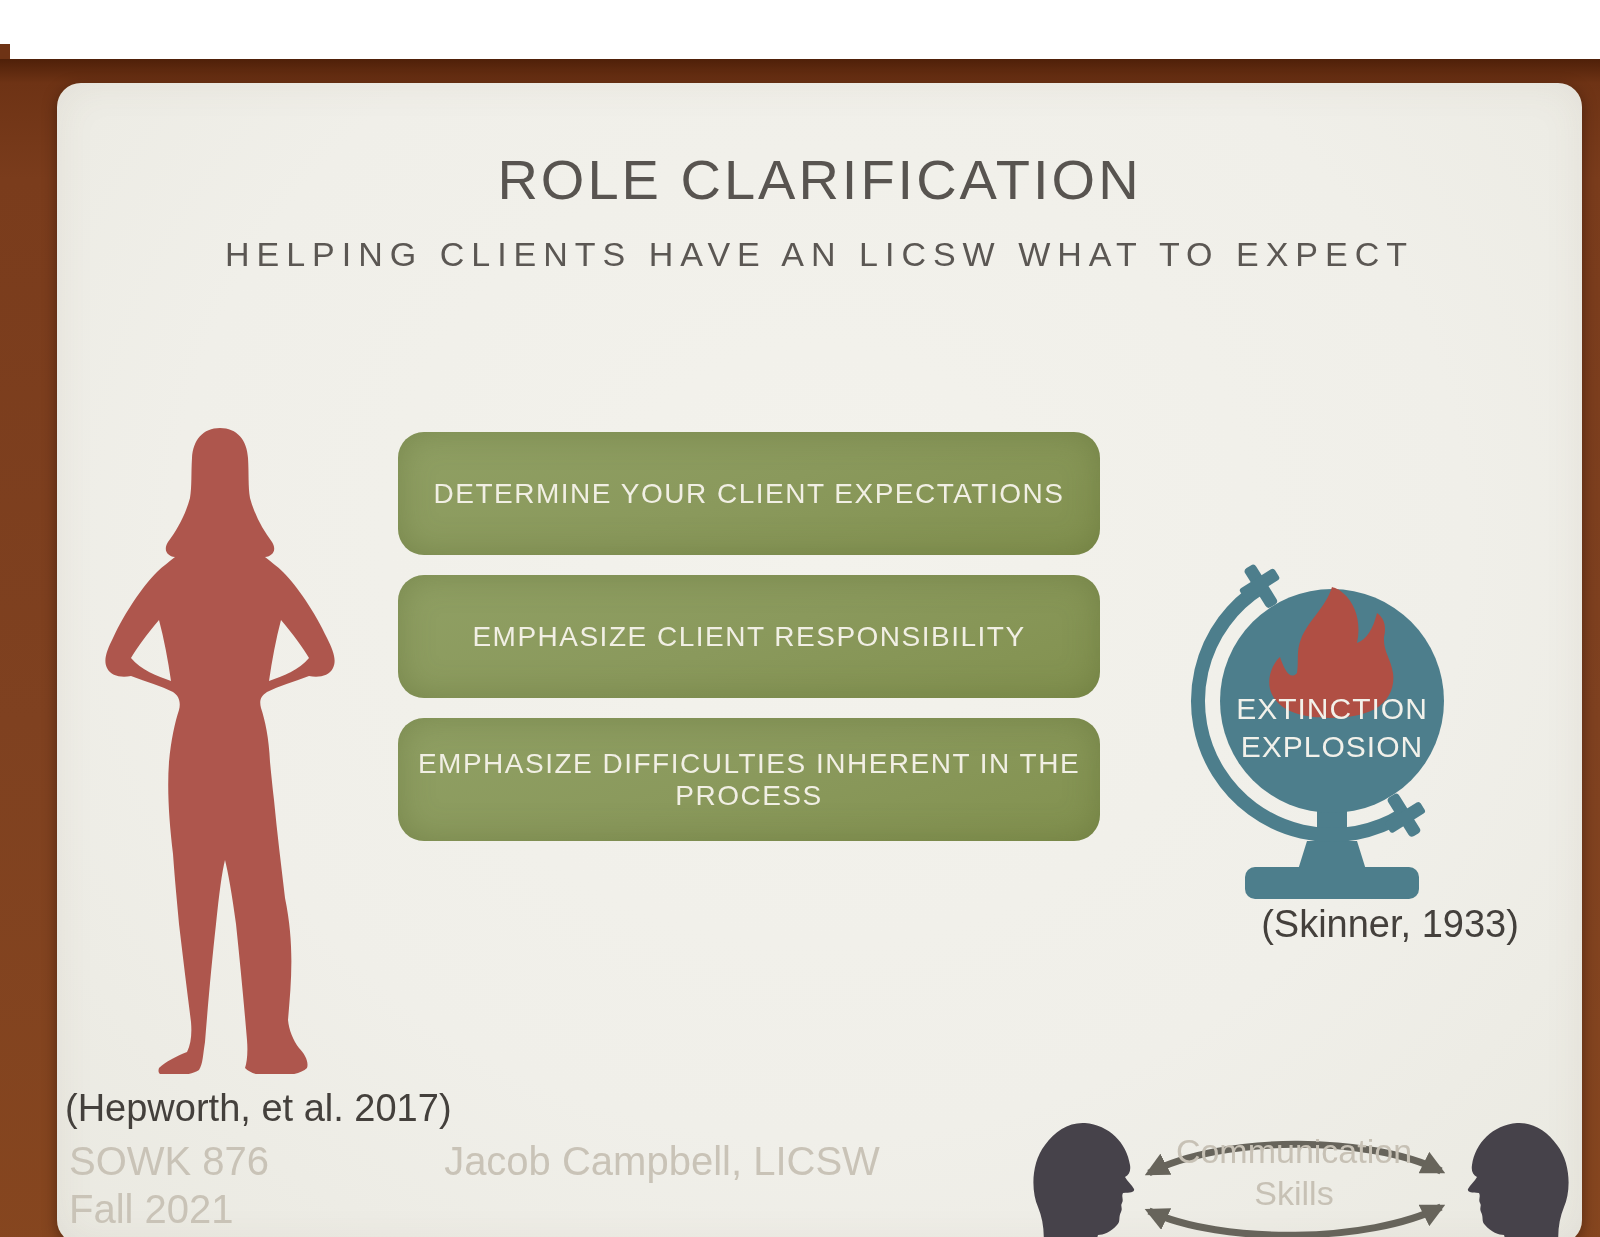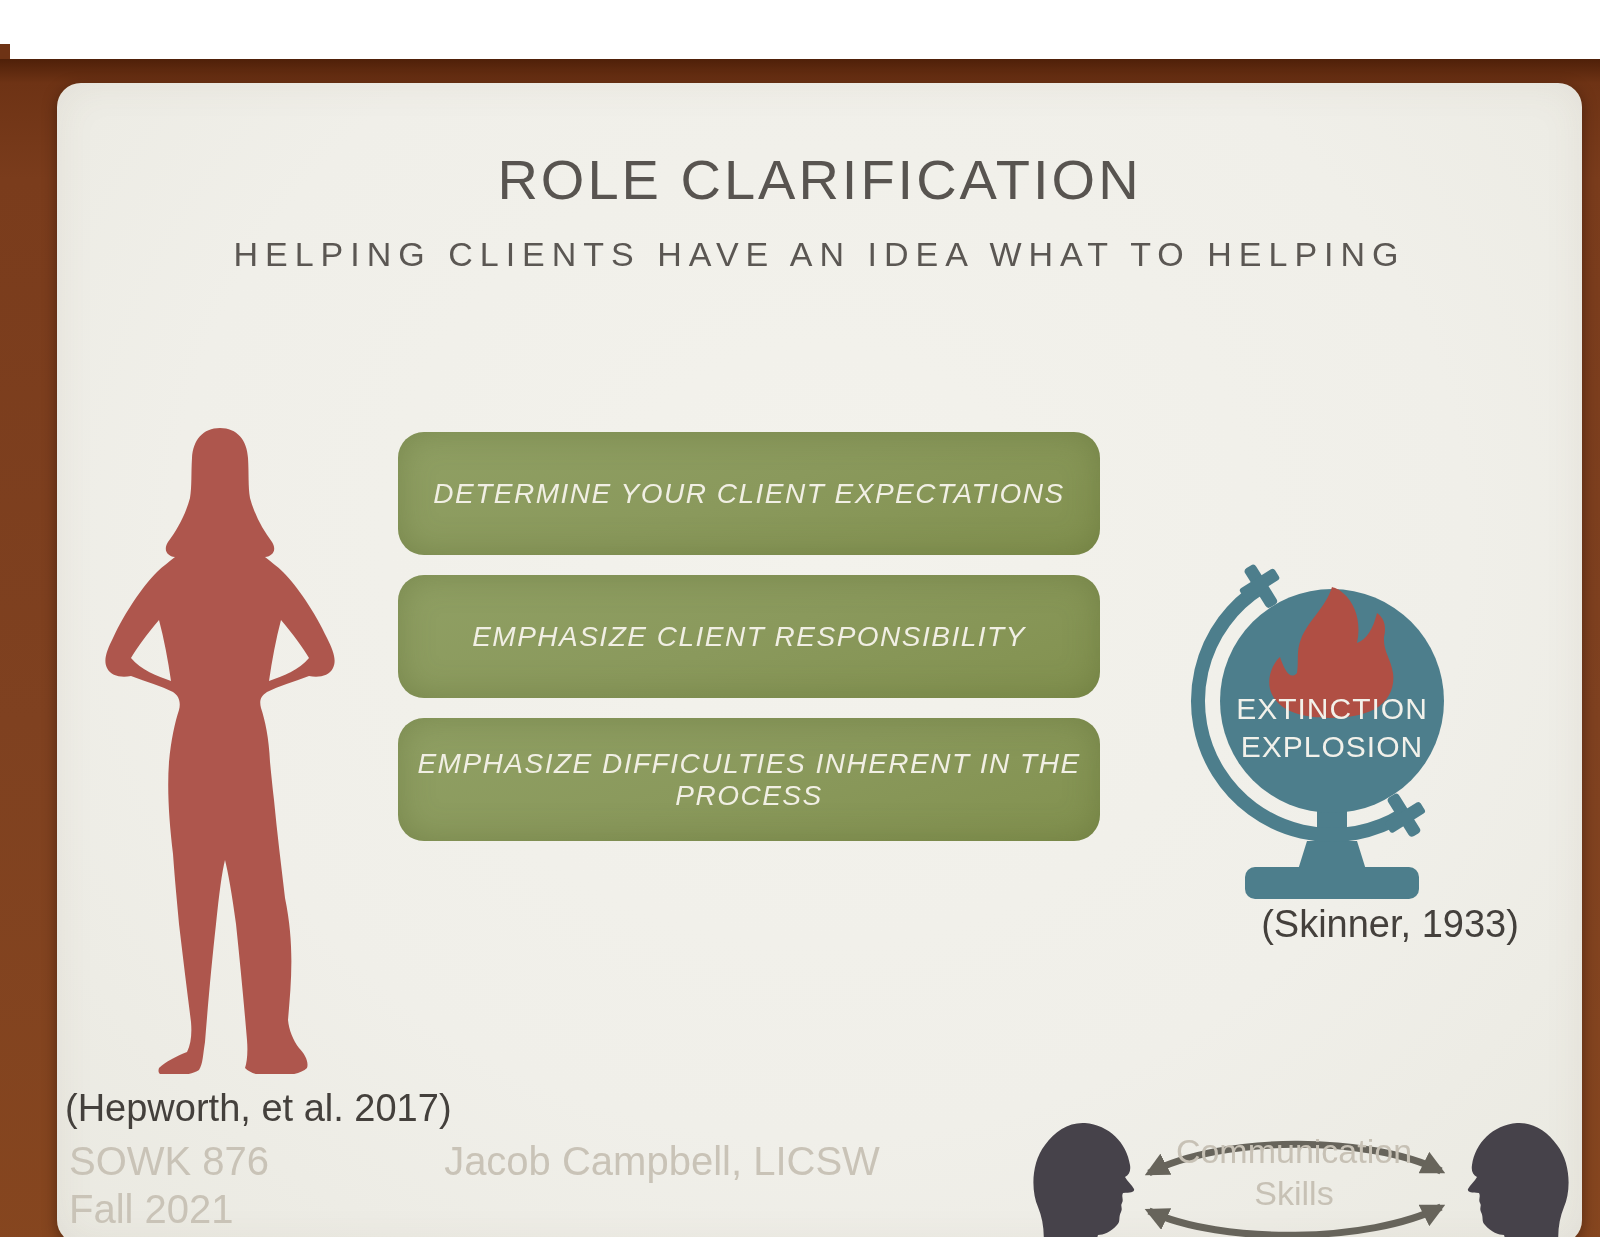--- a/index.html
+++ b/index.html
@@ -14,21 +14,21 @@
          overflow:hidden;}
   .title{position:absolute;left:0;top:64px;width:100%;text-align:center;
          font-size:56px;letter-spacing:3px;color:#585450;font-weight:normal;}
   .subtitle{position:absolute;left:0;top:152px;width:100%;text-align:center;
          font-size:34px;letter-spacing:7px;color:#5b5753;}
   .boxes{position:absolute;left:341px;top:349px;width:702px;}
   .green-box{width:702px;height:123px;margin-bottom:20px;border-radius:26px;
          background:linear-gradient(160deg,#90a064 0%,#8a995c 50%,#82914f 100%);
          box-shadow:inset 0 0 34px rgba(80,95,40,.35);
          display:flex;align-items:center;justify-content:center;}
-  .green-box span{color:#f1efe4;font-size:28px;letter-spacing:1.5px;text-align:center;font-style:italic;}
+  .green-box span{color:#f1efe4;font-size:28px;letter-spacing:1.5px;text-align:center;}
   .woman-svg{position:absolute;left:38px;top:341px;}
   .globe-svg{position:absolute;left:1090px;top:418px;}
   .skinner{position:absolute;left:1133px;top:820px;width:400px;text-align:center;
          font-size:38px;color:#44403c;}
   .hepworth{position:absolute;left:8px;top:1004px;width:500px;
          font-size:38px;color:#44403c;}
   .footer-left{position:absolute;left:12px;top:1054px;font-size:40px;line-height:48px;color:#c9c3b7;}
   .footer-center{position:absolute;left:355px;top:1054px;width:500px;text-align:center;
          font-size:40px;line-height:48px;color:#c9c3b7;}
   .comm-svg{position:absolute;left:960px;top:1032px;}
@@ -38,21 +38,21 @@
 </head>
 <body>
 
 <div class="page">
   <div class="frame-left-sliver"></div>
   <div class="frame"></div>
 
   <div class="slide">
 
     <div class="title">ROLE CLARIFICATION</div>
-    <div class="subtitle">HELPING CLIENTS HAVE AN IDEA WHAT TO HELPING</div>
+    <div class="subtitle">HELPING CLIENTS HAVE AN LICSW WHAT TO EXPECT</div>
 
     <svg class="woman-svg" width="250" height="650" viewBox="0 0 250 650">
       <path fill="#ae564d" fill-rule="evenodd" d="
         M125,4
         C108,4 98,16 97,34 C96,50 97,62 95,74
         C90,92 82,106 73,118 C68,126 72,132 80,133
         C74,138 68,142 62,148 C48,162 30,188 18,214
         C12,226 8,236 12,244 C16,252 26,254 36,252
         C52,258 66,262 78,268 C84,272 86,278 84,286
         C80,298 76,316 74,338 C72,366 74,396 78,430

